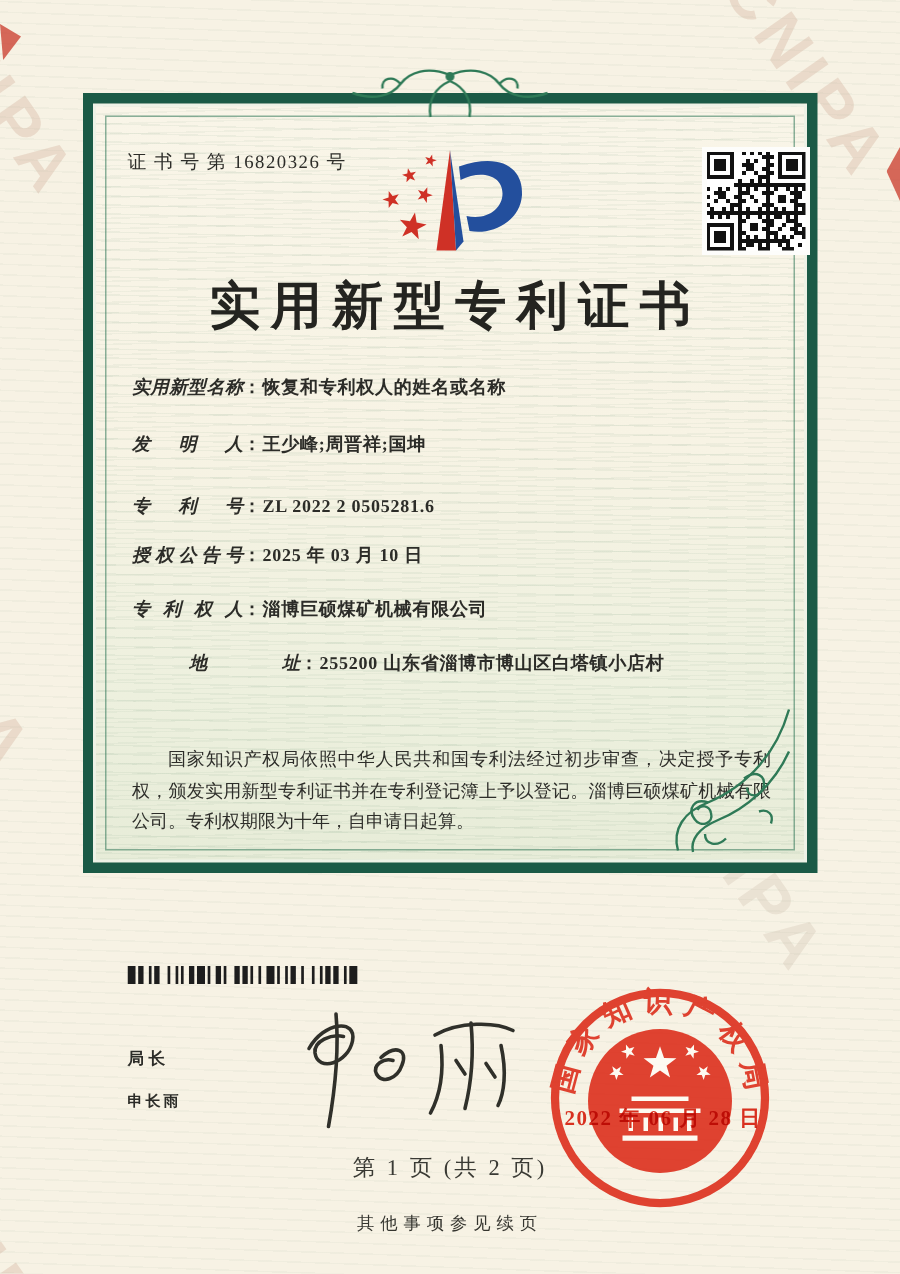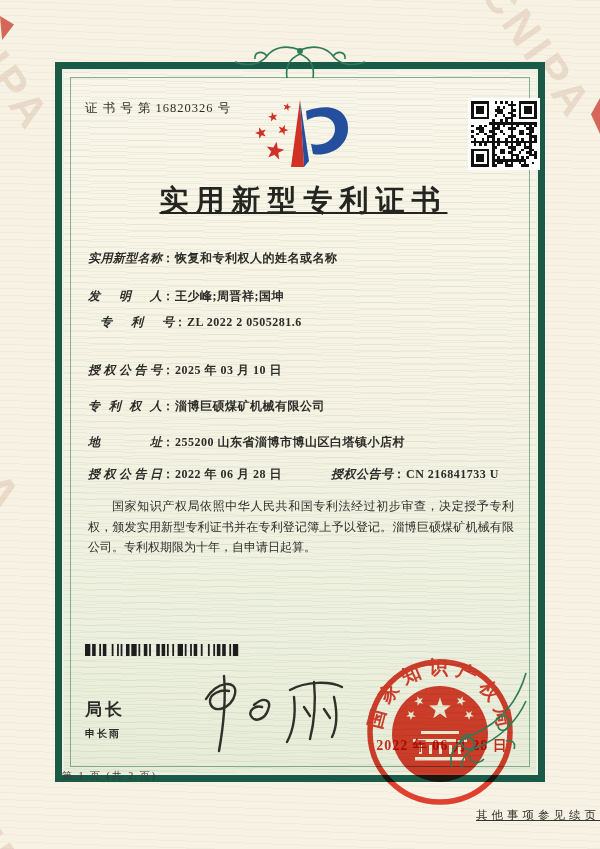--- a/index.html
+++ b/index.html
@@ -13,54 +13,54 @@
   .wm{
     position:absolute;font-family:"Liberation Sans","DejaVu Sans",sans-serif;
     font-weight:bold;letter-spacing:5px;color:rgba(208,174,152,0.34);
     transform-origin:left top;transform:rotate(55deg);z-index:1;pointer-events:none;
   }
   .wm.big{color:rgba(172,160,145,0.38);}
   .red-frag{position:absolute;background:#cc4434;opacity:0.8;z-index:1;}
   #frag1{left:0;top:16px;width:14px;height:24px;clip-path:polygon(0 0,100% 35%,15% 100%);}
   #frag2{left:591px;top:98px;width:9px;height:36px;clip-path:polygon(100% 0,100% 100%,0 45%);}
   .frame{
-    position:absolute;left:55px;top:62px;width:490px;height:720px;
+    position:absolute;left:55px;top:62px;width:490px;height:520px;
     box-sizing:border-box;border:7px solid #1b5a46;
     box-shadow:inset 0 0 0 2px #eef2e6;
     background:
       repeating-linear-gradient(1.5deg, rgba(110,150,120,0.09) 0 1px, transparent 1px 6px),
       repeating-linear-gradient(-1.5deg, rgba(110,150,120,0.07) 0 1px, transparent 1px 7px),
       linear-gradient(180deg,#f9f5e8 0%,#f7f3e4 45%,#edf0de 78%,#e7ecd8 100%);
     z-index:2;
   }
   .inner-rule{position:absolute;left:8px;top:8px;right:8px;bottom:8px;border:1px solid rgba(46,116,86,0.55);pointer-events:none;}
   .cert-no{position:absolute;left:23px;top:31px;font-size:12.5px;color:#2c2c28;letter-spacing:1px;}
   .logo{position:absolute;left:181px;top:28px;}
   .qr{position:absolute;left:406px;top:29px;background:#fdfdfb;padding:3px;}
   .title{position:absolute;left:0;top:112px;width:100%;text-align:center;
-    font-size:29px;font-weight:bold;color:#242420;letter-spacing:7px;text-indent:7px;text-decoration:underline;}
+    font-size:34px;font-weight:bold;color:#242420;letter-spacing:7px;text-indent:7px;}
   .frow{position:absolute;left:26px;white-space:nowrap;font-size:12px;color:#2c2c28;}
   .flabel{display:inline-block;width:74px;text-align:justify;text-align-last:justify;font-weight:600;font-style:italic;}
   .colon{display:inline-block;width:13px;font-weight:600;}
   .fvalue{font-weight:600;letter-spacing:0.5px;}
   .pair2{position:absolute;left:243px;top:0;white-space:nowrap;}
   .pair2 .flabel{width:62px;}
   .bodytext{position:absolute;left:26px;top:427px;width:426px;font-size:12px;line-height:20.5px;color:#2e2e2a;text-align:justify;}
   .bodytext p{margin:0;text-indent:2em;}
   .barcode{position:absolute;left:23px;top:575px;}
-  .role{position:absolute;left:23px;top:629px;font-size:17px;font-weight:bold;color:#2c2c28;letter-spacing:3px;}
+  .role{position:absolute;left:23px;top:629px;font-size:11px;font-weight:bold;color:#2c2c28;letter-spacing:3px;}
   .dname{position:absolute;left:23px;top:658px;font-size:10px;font-weight:bold;color:#2c2c28;letter-spacing:2px;}
   .signature{position:absolute;left:130px;top:600px;}
   .seal{position:absolute;left:293px;top:578px;mix-blend-mode:multiply;opacity:0.94;}
   .seal-date{position:absolute;left:300px;top:668px;width:160px;text-align:center;
     font-size:14px;font-weight:bold;color:#d8301f;letter-spacing:1px;mix-blend-mode:multiply;white-space:nowrap;}
-  .page-info{position:absolute;left:0;top:700px;width:100%;font-size:10px;color:#3a3a34;letter-spacing:2px;}
+  .page-info{position:absolute;left:0;top:700px;width:100%;text-align:center;font-size:15px;color:#3a3a34;letter-spacing:2px;}
   .corner-flourish{position:absolute;right:10px;bottom:6px;}
   .top-ornament{position:absolute;left:225px;top:42px;z-index:3;}
-  .cont-note{position:absolute;left:0;top:808px;width:100%;text-align:right;font-size:11.5px;color:#35352f;letter-spacing:4px;z-index:2;text-decoration:underline;}
+  .cont-note{position:absolute;left:0;top:808px;width:100%;text-align:center;font-size:11.5px;color:#35352f;letter-spacing:4px;z-index:2;}
 </style>
 </head>
 <body>
 
 <div class="wm" style="left:-30px;top:-18px;font-size:44px;">CNIPA</div>
 <div class="wm" style="left:512px;top:-30px;font-size:44px;">CNIPA</div>
 <div class="wm big" style="left:368px;top:200px;font-size:52px;">CNIPA</div>
 <div class="wm" style="left:-66px;top:350px;font-size:50px;">CNIPA</div>
 <div class="wm" style="left:470px;top:500px;font-size:44px;color:rgba(190,170,150,0.22);">CNIPA</div>
 <div class="wm" style="left:-36px;top:760px;font-size:44px;">CNIPA</div>
@@ -322,37 +322,31 @@
     </svg>
 
   <div class="title">实用新型专利证书</div>
 
   <div class="frow" style="top:181px;">
     <span class="flabel">实用新型名称</span><span class="colon">：</span><span class="fvalue">恢复和专利权人的姓名或名称</span>
   </div>
   <div class="frow" style="top:219px;">
     <span class="flabel">发明人</span><span class="colon">：</span><span class="fvalue">王少峰;周晋祥;国坤</span>
   </div>
-  <div class="frow" style="top:245px;margin-left:12px;">
+  <div class="frow" style="top:260px;">
     <span class="flabel">专利号</span><span class="colon">：</span><span class="fvalue">ZL 2022 2 0505281.6</span>
   </div>
   <div class="frow" style="top:293px;">
     <span class="flabel">授权公告号</span><span class="colon">：</span><span class="fvalue">2025 年 03 月 10 日</span>
   </div>
   <div class="frow" style="top:329px;">
     <span class="flabel">专利权人</span><span class="colon">：</span><span class="fvalue">淄博巨硕煤矿机械有限公司</span>
   </div>
-  <div class="frow" style="top:365px;">
+  <div class="frow" style="top:365px;margin-left:38px;">
     <span class="flabel">地址</span><span class="colon">：</span><span class="fvalue">255200 山东省淄博市博山区白塔镇小店村</span>
-  </div>
-  <div class="frow" style="top:397px;">
-    <span class="flabel">授权公告日</span><span class="colon">：</span><span class="fvalue">2022 年 06 月 28 日</span>
-    <span class="pair2">
-      <span class="flabel">授权公告号</span><span class="colon">：</span><span class="fvalue">CN 216841733 U</span>
-    </span>
   </div>
 
   <div class="bodytext">
     <p>国家知识产权局依照中华人民共和国专利法经过初步审查，决定授予专利权，颁发实用新型专利证书并在专利登记簿上予以登记。淄博巨硕煤矿机械有限公司。专利权期限为十年，自申请日起算。</p>
   </div>
 
   <svg class="barcode" id="barcode-svg" width="155" height="12">
       <rect x="0" y="0" width="5.344827586206897" height="12" fill="#1d1d1d"></rect>
       <rect x="7.126436781609195" y="0" width="3.5632183908045976" height="12" fill="#1d1d1d"></rect>
       <rect x="14.25287356321839" y="0" width="1.7816091954022988" height="12" fill="#1d1d1d"></rect>

